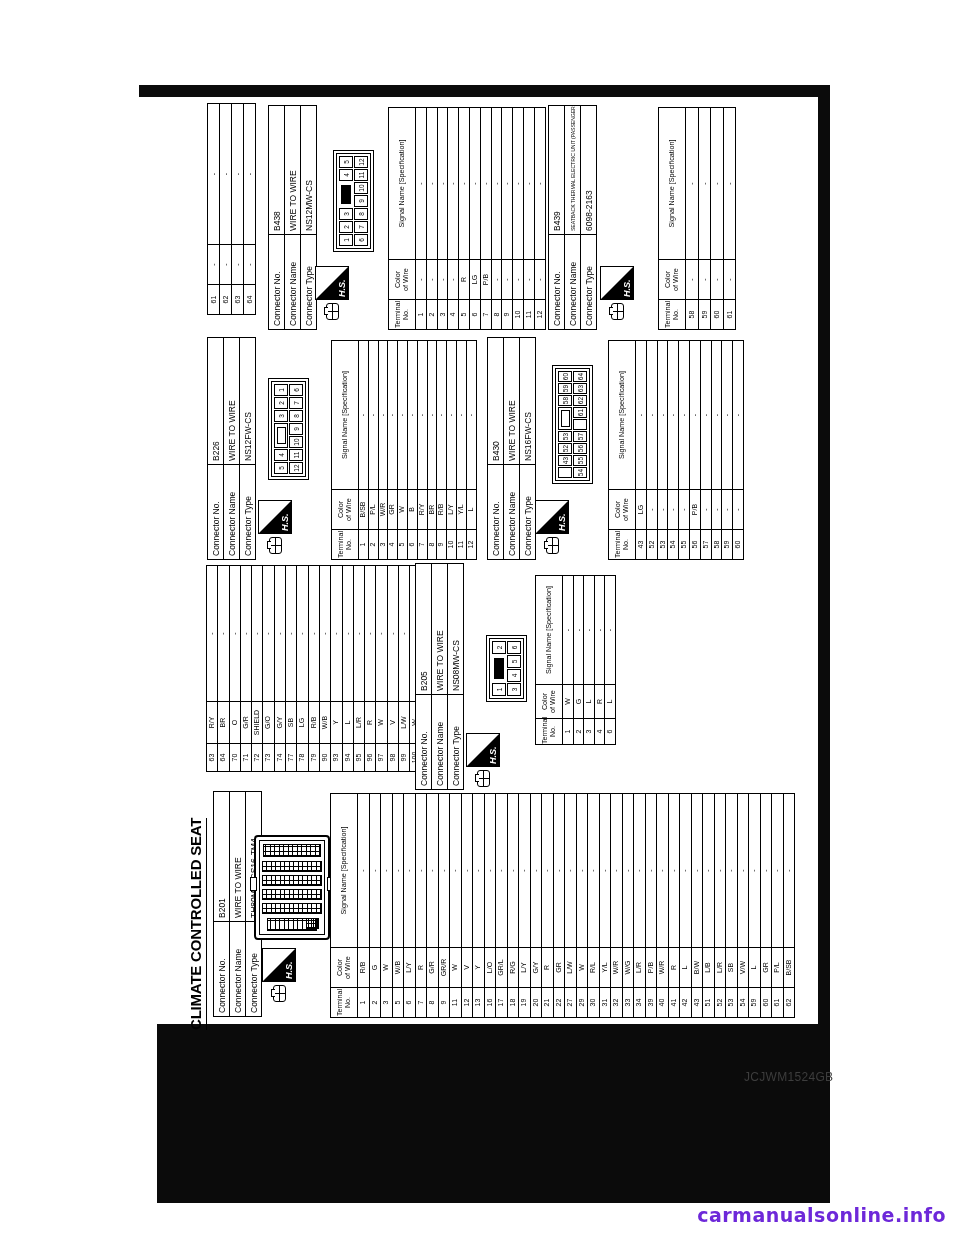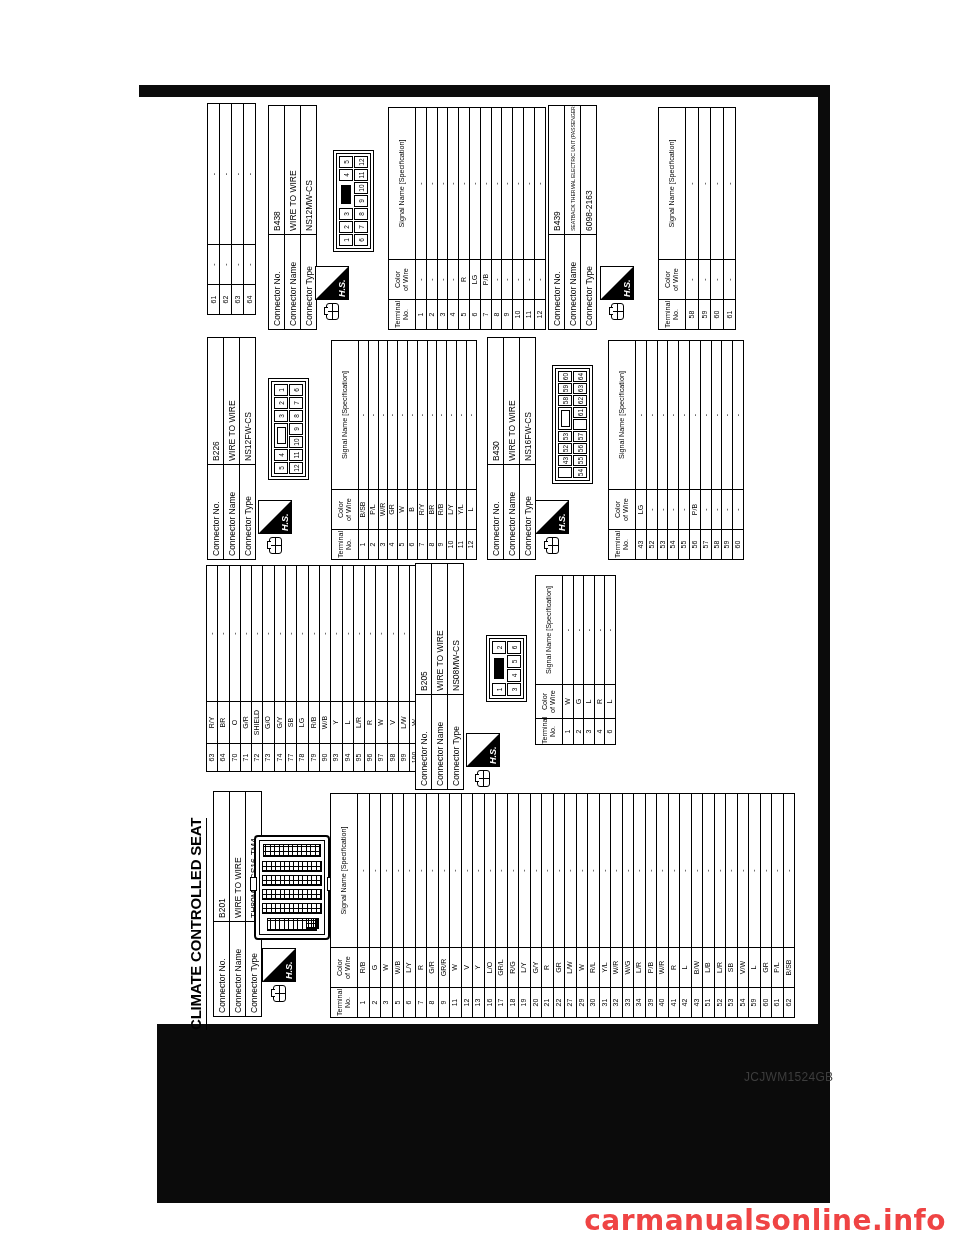--- a/index.html
+++ b/index.html
@@ -69,22 +69,22 @@
   .b201-conn::before{top:-6px;} .b201-conn::after{bottom:-6px;}
   .pgrid{border:0.8px solid #000;
     background-image:repeating-linear-gradient(0deg,#000 0 0.8px,transparent 0.8px 4.5px),
                      repeating-linear-gradient(90deg,#000 0 0.8px,transparent 0.8px 4.5px);}
   .g-side{width:11px;height:48px;}
   .g-strip{width:9px;height:58px;}
   .g-mini{position:absolute;left:5px;bottom:5px;width:9px;height:11px;}
 
   
   .footer-id{position:absolute;left:744px;top:1070px;font-size:12px;color:#3d3d3d;letter-spacing:0.3px;}
-  .watermark{position:absolute;right:14px;top:1204px;font-size:28px;font-weight:bold;
-             color:#ef4444;font-family:"DejaVu Sans",sans-serif;letter-spacing:0.5px;}
+  .watermark{position:absolute;right:14px;top:1204px;font-size:19px;font-weight:bold;
+             color:#6d28d9;font-family:"DejaVu Sans",sans-serif;letter-spacing:0.5px;}
 </style>
 </head>
 <body>
 
 <div class="land">
 
   
   <div class="scan-band" style="left:1145px;top:139px;width:12px;height:691px;"></div>
   <div class="scan-band" style="left:212px;top:818px;width:945px;height:12px;"></div>
   <div class="scan-band" style="left:39px;top:157px;width:179px;height:673px;"></div>

